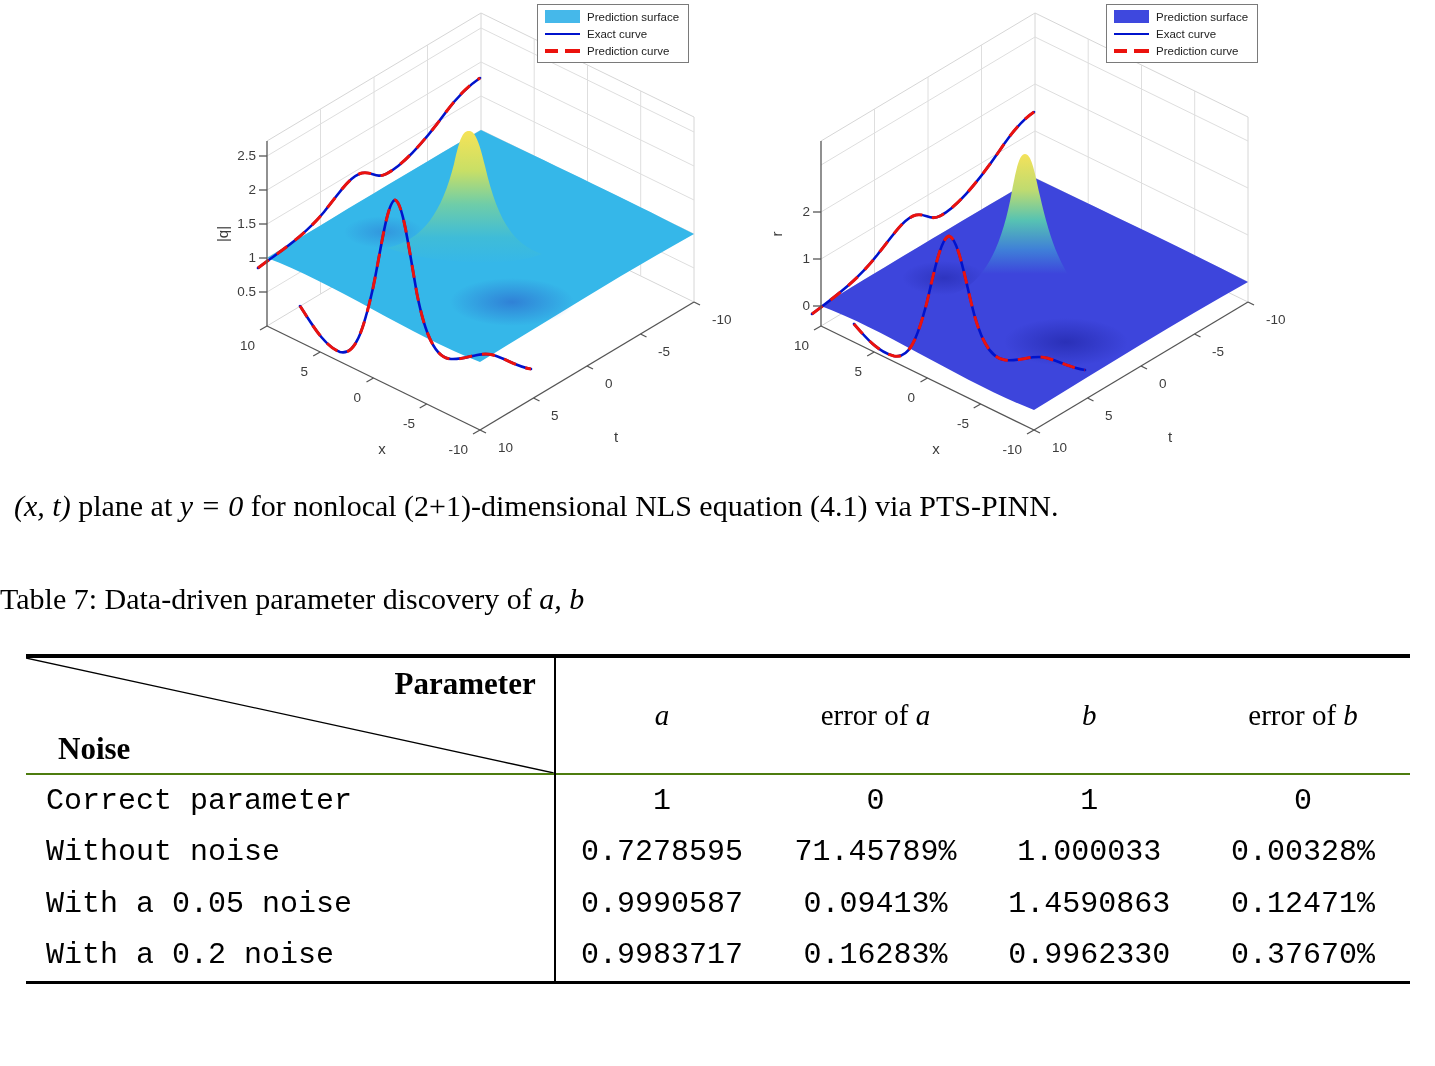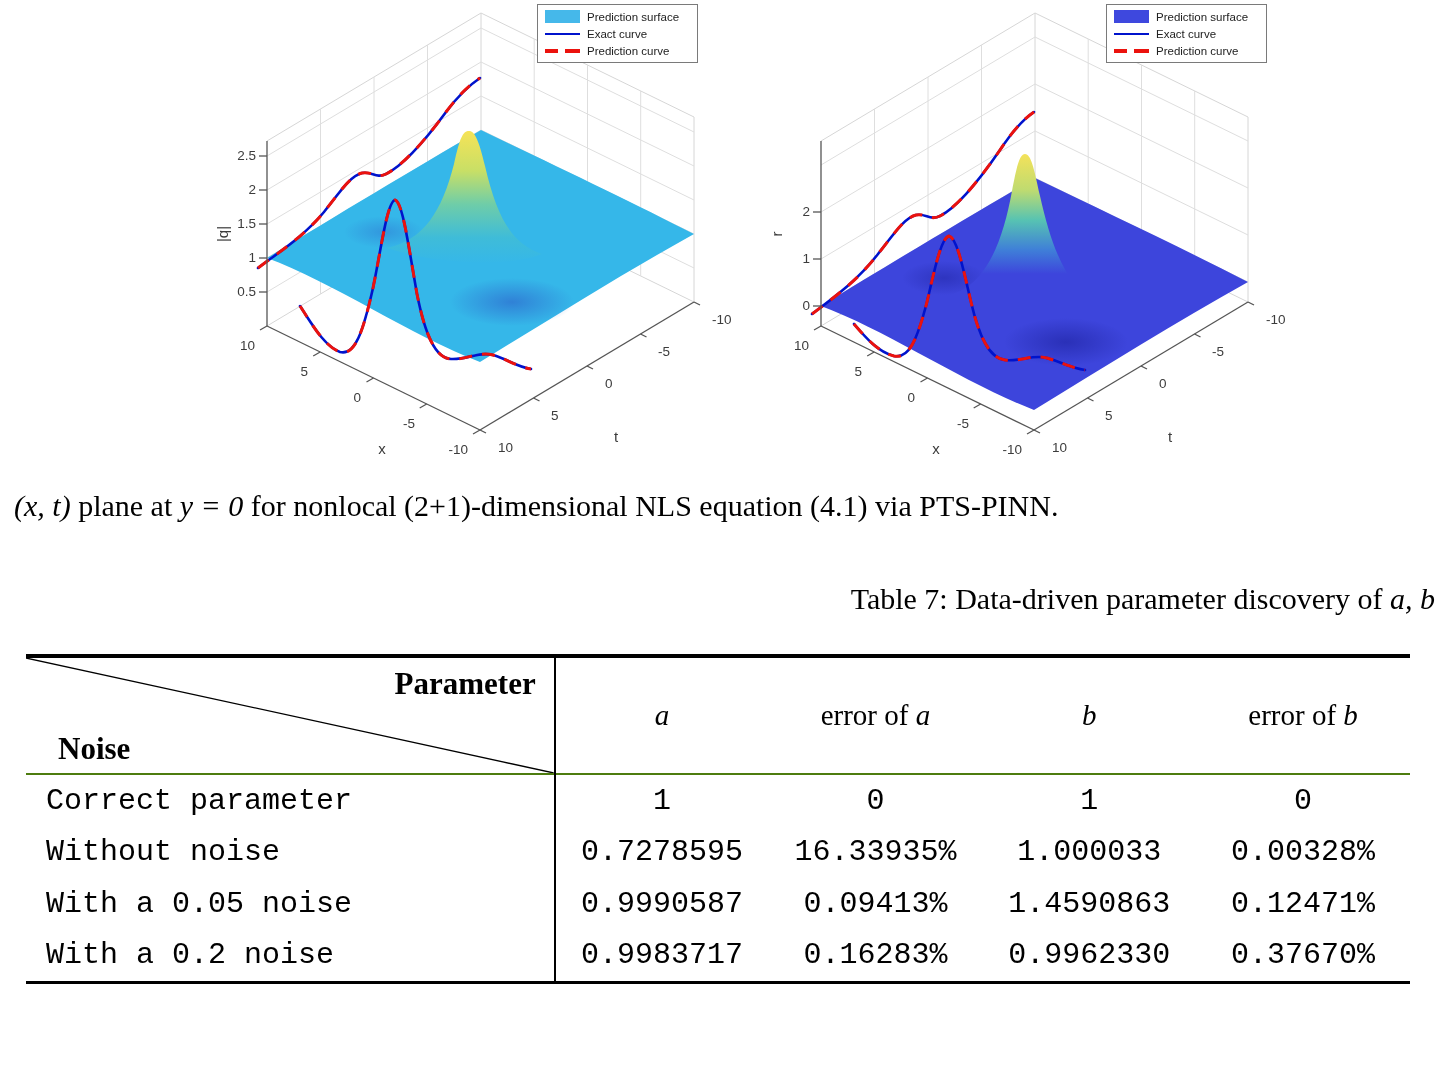--- a/index.html
+++ b/index.html
@@ -18,40 +18,40 @@
   .axlab { font-family:"Liberation Sans", sans-serif; font-size:15px; fill:#3c3c3c; }
   .grid { stroke:#dedede; stroke-width:1; }
   .boxedge { stroke:#d6d6d6; stroke-width:1; }
   .axis { stroke:#555; stroke-width:1.3; fill:none; }
   .exact { stroke:#0013CC; stroke-width:2.6; fill:none; stroke-linecap:round; }
   .pred  { stroke:#EB120D; stroke-width:3;  fill:none; stroke-dasharray:13 10; stroke-linecap:butt; }
 
   
   .legend {
     position:absolute; top:4px; z-index:5; background:#fff;
-    border:1px solid #7a7a7a; padding:3px 18px 3px 7px;
+    border:1px solid #7a7a7a; padding:3px 9px 3px 7px;
     font-family:"Liberation Sans", sans-serif; font-size:11.5px; color:#222;
   }
   .legend-left  { left:537px; }
   .legend-right { left:1106px; }
   .legend .lrow { display:flex; align-items:center; gap:7px; height:17px; }
   .sw { width:35px; height:13px; flex:0 0 auto; }
   .sw-surf-l { background:#45B8EA; }
   .sw-surf-r { background:#3E48DE; }
   .sw-line { width:35px; height:0; border-top:2.5px solid #0013CC; flex:0 0 auto; }
   .sw-dash { width:35px; height:4px; flex:0 0 auto;
     background:linear-gradient(to right,#EB120D 0 38%,transparent 38% 58%,#EB120D 58% 100%); }
 
   
   .caption { margin:20px 14px 0 14px; font-size:30px; line-height:1.47; }
   .caption .cap-label { font-weight:bold; }
   .math { font-style:italic; }
 
   
-  .table-title { margin-top:54px; text-align:right; font-size:30px;font-family:Liberation Serif, serif; }
+  .table-title { margin-top:54px; text-align:left; font-size:30px;font-family:Liberation Serif, serif; }
 
   
   table.params {
     width:1384px; margin:38px 25px 0 26px; border-collapse:collapse;
     border-top:4px solid #000; border-bottom:3px solid #000;
     font-size:30px;
   }
   table.params thead tr { border-bottom:2px solid #4d7c0f; }
   table.params th, table.params td { font-weight:normal; padding:0; }
   .col-noise { width:38.2%; border-right:2px solid #000; }
@@ -313,21 +313,21 @@
     <tr>
       <td class="rowlabel col-noise">Correct parameter</td>
       <td class="col-num">1</td>
       <td class="col-num">0</td>
       <td class="col-num">1</td>
       <td class="col-num">0</td>
     </tr>
     <tr>
       <td class="rowlabel col-noise">Without noise</td>
       <td class="col-num">0.7278595</td>
-      <td class="col-num">16.33935%</td>
+      <td class="col-num">71.45789%</td>
       <td class="col-num">1.000033</td>
       <td class="col-num">0.00328%</td>
     </tr>
     <tr>
       <td class="rowlabel col-noise">With a 0.05 noise</td>
       <td class="col-num">0.9990587</td>
       <td class="col-num">0.09413%</td>
       <td class="col-num">1.4590863</td>
       <td class="col-num">0.12471%</td>
     </tr>

